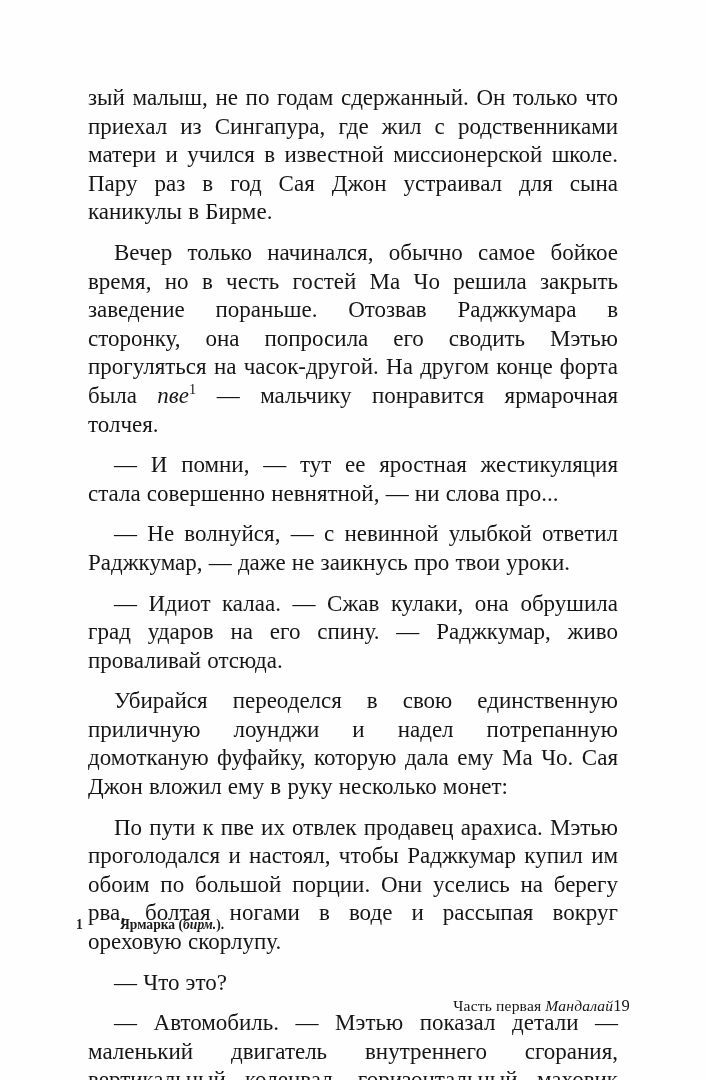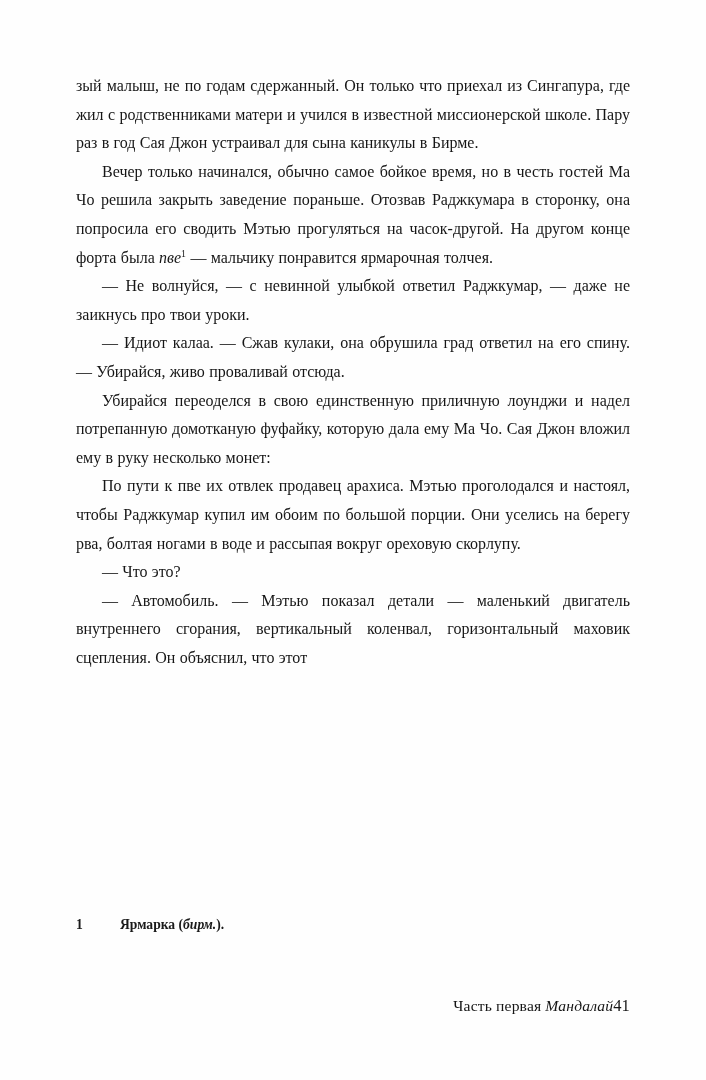--- a/index.html
+++ b/index.html
@@ -22,22 +22,22 @@
     height: 1080px;
     background: #fefefe;
   }
   .text-column {
     position: absolute;
     left: 76px;
     top: 72px;
     width: 554px;
   }
   p.para {
-    margin: 0;
-    font-size: 16px;
+    margin: 12px;
+    font-size: 23px;
     line-height: 28.6px;
     text-align: justify;
     text-indent: 0;
     hyphens: manual;
     word-spacing: 0.02em;
   }
   p.para.indent {
     text-indent: 26px;
   }
   .footnote-rule-area {
@@ -79,32 +79,33 @@
   i.term { }
 </style>
 </head>
 <body>
 
 <div class="page">
 
   <div class="text-column" id="body-col">
       <p class="para">зый малыш, не по годам сдержанный. Он только что приехал из Сингапура, где жил с родственниками матери и учился в известной миссионерской школе. Пару раз в год Сая Джон устраивал для сына каникулы в Бирме.</p>
       <p class="para indent">Вечер только начинался, обычно самое бойкое время, но в честь гостей Ма Чо решила закрыть заведение пораньше. Отозвав Раджкумара в сторонку, она попросила его сводить Мэтью прогуляться на часок-другой. На другом конце форта была <i class="term">пве</i><sup>1</sup> — мальчику понравится ярмарочная толчея.</p>
+      <p class="para indent">— И помни, — тут ее яростная жестикуляция стала совершенно невнятной, — ни слова про...</p>
       <p class="para indent">— Не волнуйся, — с невинной улыбкой ответил Раджкумар, — даже не заикнусь про твои уроки.</p>
-      <p class="para indent">— Идиот калаа. — Сжав кулаки, она обрушила град ответил на его спину. — Убирайся, живо проваливай отсюда.</p>
+      <p class="para indent">— Идиот калаа. — Сжав кулаки, она обрушила град ударов на его спину. — Раджкумар, живо проваливай отсюда.</p>
       <p class="para indent">Убирайся переоделся в свою единственную приличную лоунджи и надел потрепанную домотканую фуфайку, которую дала ему Ма Чо. Сая Джон вложил ему в руку несколько монет:</p>
       <p class="para indent">По пути к пве их отвлек продавец арахиса. Мэтью проголодался и настоял, чтобы Раджкумар купил им обоим по большой порции. Они уселись на берегу рва, болтая ногами в воде и рассыпая вокруг ореховую скорлупу.</p>
       <p class="para indent">— Что это?</p>
       <p class="para indent">— Автомобиль. — Мэтью показал детали — маленький двигатель внутреннего сгорания, вертикальный коленвал, горизонтальный маховик сцепления. Он объяснил, что этот</p>
     </div>
 
   <div class="footnote-rule-area" id="footnote-area">
       <div class="footnote"><span class="fn-num">1</span><span>Ярмарка (<i>бирм.</i>).</span></div>
     </div>
 
   <div class="running-foot">
     <div class="part">
       <span>Часть первая </span><span class="title">Мандалай</span>
     </div>
-    <div class="pageno">41</div>
+    <div class="pageno">19</div>
   </div>
 
 </div>
 
 </body></html>

